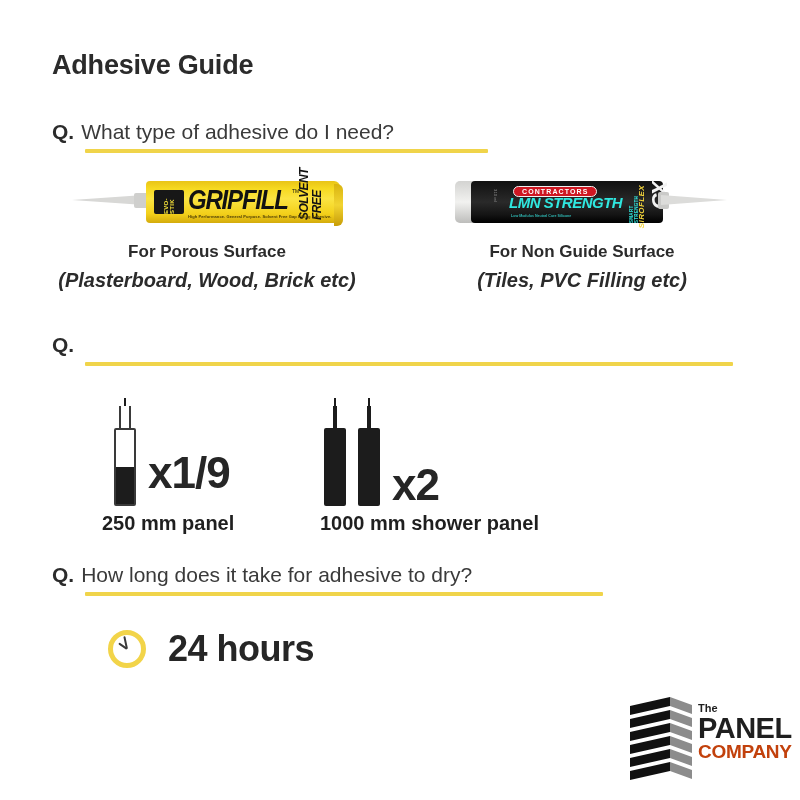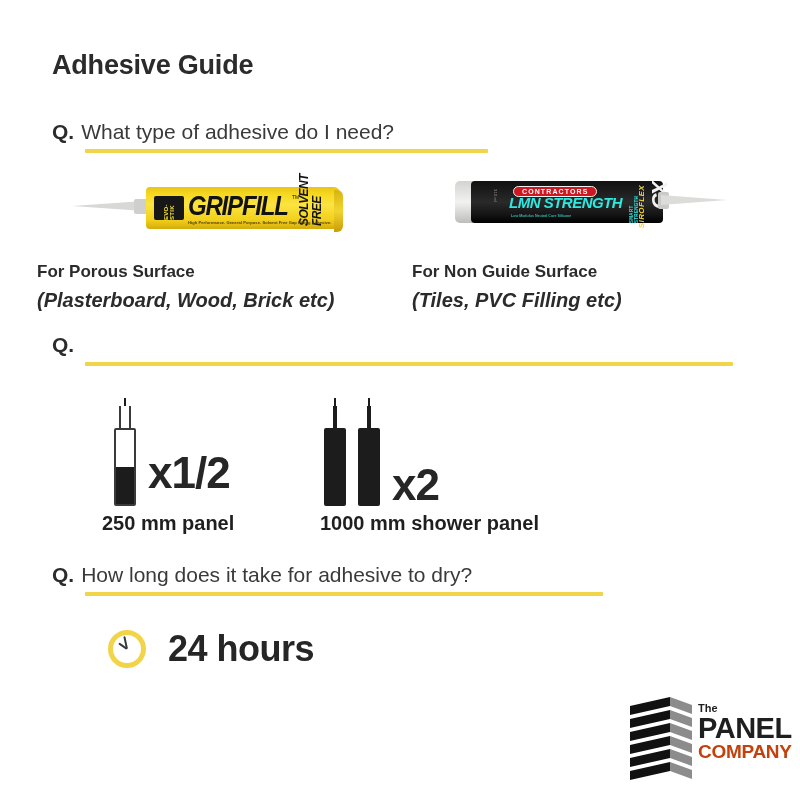--- a/index.html
+++ b/index.html
@@ -56,21 +56,21 @@
     background: #F0D44A;
     margin-top: 5px;
     border-radius: 1px;
   }
   .ul-indent { margin-left: 33px; }
 
   
   .tube-photo { position: absolute; }
 
   
-  .gripfill-wrap { left: 72px; top: 184px; width: 270px; height: 52px; }
+  .gripfill-wrap { left: 72px; top: 178px; width: 270px; height: 52px; }
   .gf-nozzle {
     position: absolute;
     left: 0; top: 17px;
     width: 0; height: 0;
     border-top: 5px solid transparent;
     border-bottom: 5px solid transparent;
     border-right: 72px solid #d8d8d6;
   }
   .gf-collar {
     position: absolute;
@@ -254,23 +254,22 @@
     font-weight: bold;
     color: #2fe8e0;
     writing-mode: vertical-rl;
     transform: rotate(180deg);
     letter-spacing: 0.3px;
   }
 
   
   .caption {
     position: absolute;
-    text-align: left;
+    text-align: center;
     width: 340px;
-    margin-top: 20px;
   }
   .caption .c1 {
     font-size: 17px;
     font-weight: bold;
     color: #2b2b2b;
     margin-bottom: 7px;
   }
   .caption .c2 {
     font-size: 20px;
     font-weight: bold;
@@ -455,21 +454,21 @@
   </div>
 
   <div class="count-group" style="left:100px; top:398px; width:160px; height:130px;">
     <div class="icon-tube" style="left:8px; top:0; width:34px; height:108px;">
       <div class="it-tip" style="top:0;"></div>
       <div class="it-nozzle-dark" style="top:8px; height:22px; background:#ffffff; border-left:2px solid #3a3a3a; border-right:2px solid #3a3a3a; width:8px;"></div>
       <div class="it-body-outline" style="left:6px; top:30px; height:78px;">
         <div class="it-fill" style="height:50%;"></div>
       </div>
     </div>
-    <div class="count-x" style="left:48px; top:50px;">x1/2</div>
+    <div class="count-x" style="left:48px; top:50px;">x1/9</div>
     <div class="count-label" style="left:2px; top:114px;">250 mm panel</div>
   </div>
 
   <div class="count-group" style="left:320px; top:398px; width:260px; height:130px;">
     <div class="icon-tube" style="left:0; top:0; width:30px; height:108px;">
       <div class="it-tip" style="top:0;"></div>
       <div class="it-nozzle-dark" style="top:8px; height:22px;"></div>
       <div class="it-body-solid" style="left:4px; top:30px; height:78px;"></div>
     </div>
     <div class="icon-tube" style="left:34px; top:0; width:30px; height:108px;">

